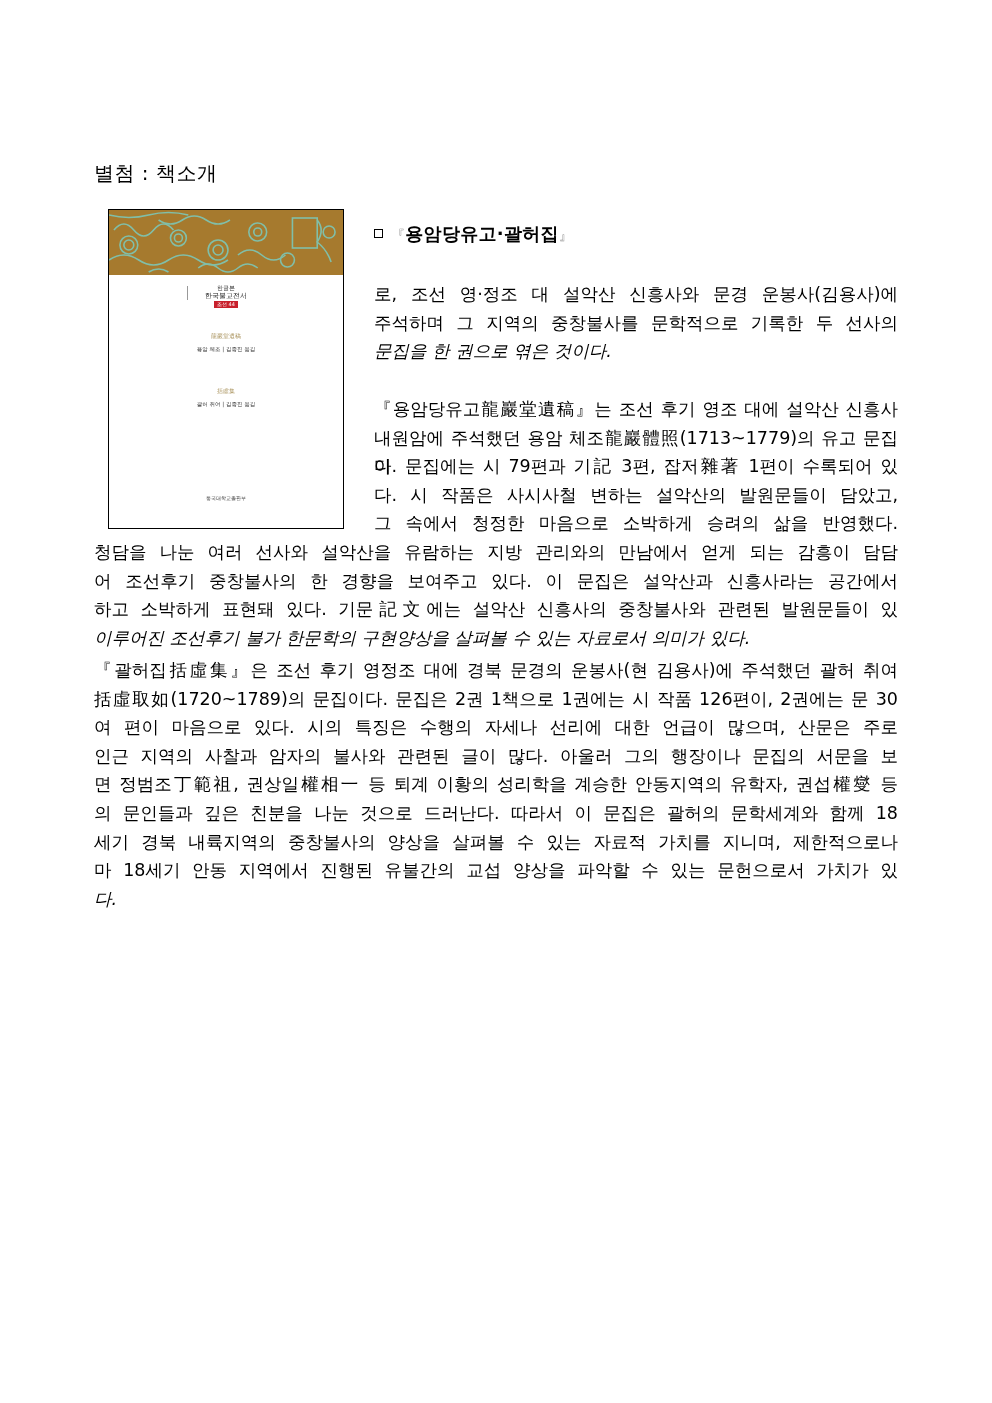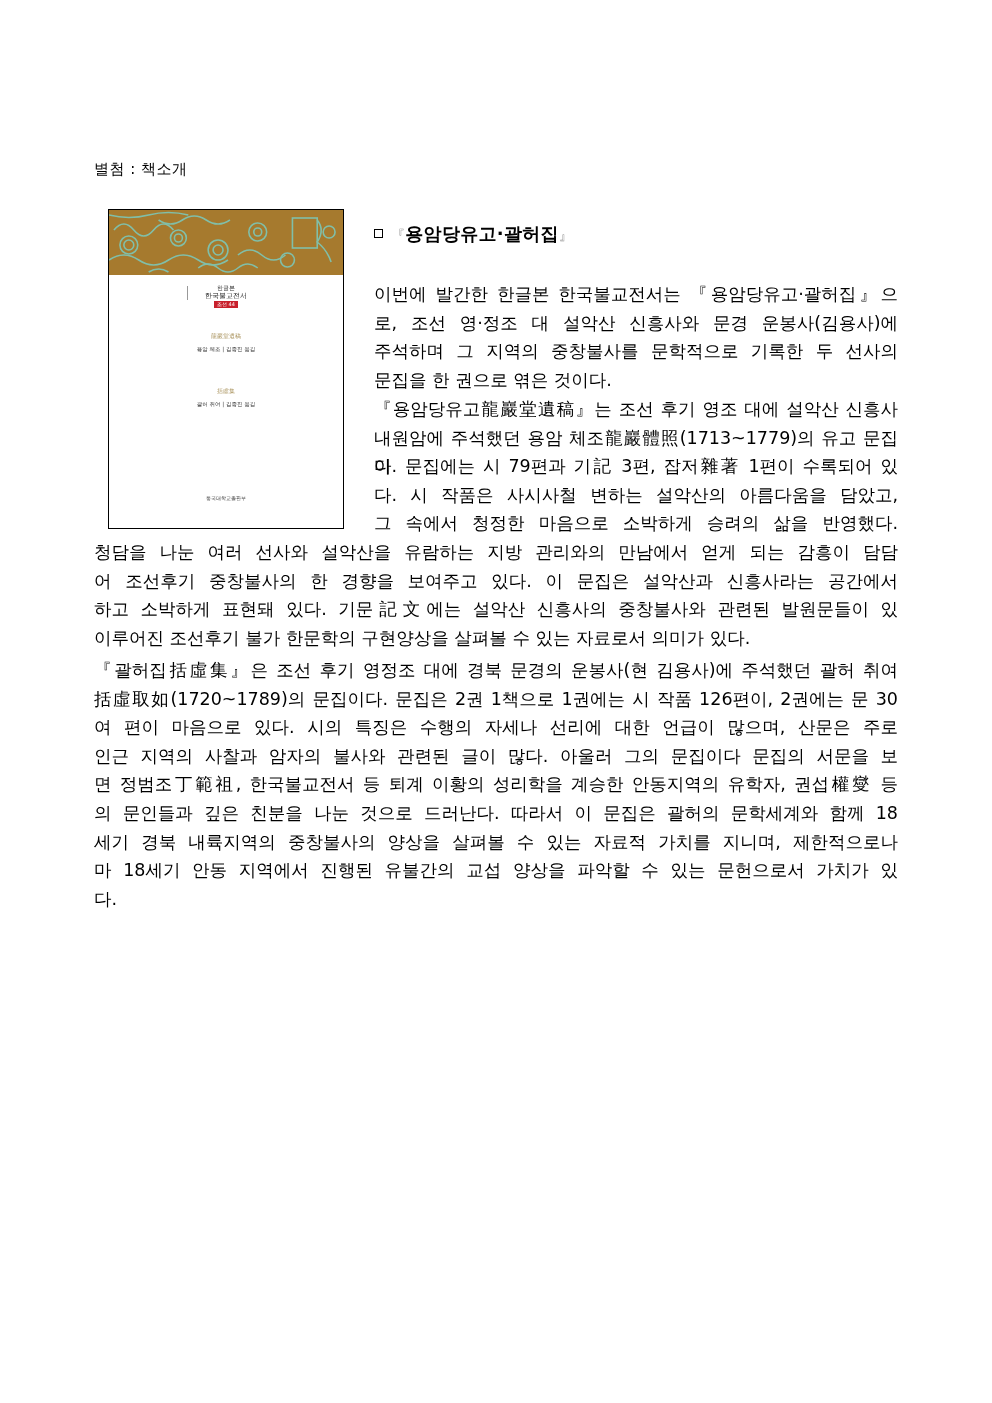--- a/index.html
+++ b/index.html
@@ -1,34 +1,34 @@
 <!DOCTYPE html>
 <html><head>
 <meta charset="utf-8">
 <style>
   html, body { margin:0; padding:0; background:#ffffff; }
   body { width:992px; height:1403px; position:relative; font-family:"DejaVu Sans", "Liberation Sans", sans-serif; color:#000; }
-  .attach { position:absolute; left:94px; top:160px; font-size:15px; letter-spacing:0.5px; }
+  .attach { position:absolute; left:94px; top:160px; font-size:20px; letter-spacing:0.5px; }
   .cover { position:absolute; left:108px; top:209px; width:236px; height:320px; border:1px solid #000; box-sizing:border-box; background:#fff; overflow:hidden; }
   .cover-art { position:absolute; left:0; top:0; width:100%; height:65px; background:#a67a2e; overflow:hidden; }
   .cover-art svg { width:100%; height:100%; display:block; }
   .cover-series { position:absolute; left:0; width:100%; top:74px; text-align:center; font-size:6px; color:#333; line-height:8px; }
   .cover-series .s2 { font-size:7px; color:#222; font-weight:normal; }
   .cover-badge { display:inline-block; background:#c8202c; color:#fff; font-size:5px; padding:0 3px; line-height:7px; }
   .cover-vline { position:absolute; left:78px; top:76px; width:1px; height:14px; background:#999; }
   .cover-t { position:absolute; left:0; width:100%; text-align:center; font-size:6px; line-height:8px; }
   .cover-t.title { color:#a8915a; }
   .cover-t.sub { color:#333; font-size:5.5px; }
   .cover-pub { position:absolute; left:0; width:100%; top:285px; text-align:center; font-size:5px; color:#333; }
   .heading { position:absolute; left:374px; top:222px; font-size:18px; font-weight:bold; letter-spacing:0.3px; }
   .heading .bullet { display:inline-block; width:9px; height:9px; border:1.5px solid #000; box-sizing:border-box; margin-right:8px; vertical-align:2px; }
   .heading .br { font-weight:normal; color:#888; font-size:14px; }
   .p { position:absolute; font-size:17.5px; line-height:28.6px; text-align:justify; text-align-last:justify; white-space:nowrap; }
   .line { display:block; height:28.6px; text-align:justify; text-align-last:justify; white-space:normal; }
-  .line.last { text-align-last:left; }
+  .line.last { text-align-last:left;font-style:italic; }
   .p1 { left:374px; top:280px; width:524px; }
   .p2 { left:374px; top:395px; width:524px; }
   .p3 { left:94px; top:538px; width:804px; }
   .p4 { left:94px; top:656px; width:804px; }
 </style>
 </head>
 <body>
 
 <div class="attach">별첨 : 책소개</div>
 
@@ -70,44 +70,43 @@
   <div class="cover-t title" style="top:177px">括虛集</div>
   <div class="cover-t sub" style="top:190px">괄허 취여 | 김종진 옮김</div>
   <div class="cover-pub">동국대학교출판부</div>
 </div>
 
 <div class="heading">
   <span class="bullet"></span><span class="br">『</span><span>용암당유고·괄허집</span><span class="br">』</span>
 </div>
 
 <div class="p p1">
-  <span class="line">이번에 발간한 한글본 한국불교전서는 『용암당유고·괄허집』으</span>
   <span class="line">로, 조선 영·정조 대 설악산 신흥사와 문경 운봉사(김용사)에</span>
   <span class="line">주석하며 그 지역의 중창불사를 문학적으로 기록한 두 선사의</span>
   <span class="line last">문집을 한 권으로 엮은 것이다.</span>
 </div>
 
 <div class="p p2">
   <span class="line">『용암당유고龍巖堂遺稿』는 조선 후기 영조 대에 설악산 신흥사</span>
   <span class="line">내원암에 주석했던 용암 체조龍巖體照(1713~1779)의 유고 문집이</span>
   <span class="line">다. 문집에는 시 79편과 기記 3편, 잡저雜著 1편이 수록되어 있</span>
-  <span class="line">다. 시 작품은 사시사철 변하는 설악산의 아름다움을 담았고,</span>
+  <span class="line">다. 시 작품은 사시사철 변하는 설악산의 발원문들이 담았고,</span>
   <span class="line">그 속에서 청정한 마음으로 소박하게 승려의 삶을 반영했다.</span>
 </div>
 
 <div class="p p3">
   <span class="line">청담을 나눈 여러 선사와 설악산을 유람하는 지방 관리와의 만남에서 얻게 되는 감흥이 담담</span>
   <span class="line">어 조선후기 중창불사의 한 경향을 보여주고 있다. 이 문집은 설악산과 신흥사라는 공간에서</span>
   <span class="line">하고 소박하게 표현돼 있다. 기문記文에는 설악산 신흥사의 중창불사와 관련된 발원문들이 있</span>
   <span class="line last">이루어진 조선후기 불가 한문학의 구현양상을 살펴볼 수 있는 자료로서 의미가 있다.</span>
 </div>
 
 <div class="p p4">
   <span class="line">『괄허집括虛集』은 조선 후기 영정조 대에 경북 문경의 운봉사(현 김용사)에 주석했던 괄허 취여</span>
   <span class="line">括虛取如(1720~1789)의 문집이다. 문집은 2권 1책으로 1권에는 시 작품 126편이, 2권에는 문 30</span>
   <span class="line">여 편이 마음으로 있다. 시의 특징은 수행의 자세나 선리에 대한 언급이 많으며, 산문은 주로</span>
-  <span class="line">인근 지역의 사찰과 암자의 불사와 관련된 글이 많다. 아울러 그의 문집이다 문집의 서문을 보</span>
-  <span class="line">면 정범조丁範祖, 한국불교전서 등 퇴계 이황의 성리학을 계승한 안동지역의 유학자, 권섭權燮 등</span>
+  <span class="line">인근 지역의 사찰과 암자의 불사와 관련된 글이 많다. 아울러 그의 행장이나 문집의 서문을 보</span>
+  <span class="line">면 정범조丁範祖, 권상일權相一 등 퇴계 이황의 성리학을 계승한 안동지역의 유학자, 권섭權燮 등</span>
   <span class="line">의 문인들과 깊은 친분을 나눈 것으로 드러난다. 따라서 이 문집은 괄허의 문학세계와 함께 18</span>
   <span class="line">세기 경북 내륙지역의 중창불사의 양상을 살펴볼 수 있는 자료적 가치를 지니며, 제한적으로나</span>
   <span class="line">마 18세기 안동 지역에서 진행된 유불간의 교섭 양상을 파악할 수 있는 문헌으로서 가치가 있</span>
   <span class="line last">다.</span>
 </div>
 
 </body></html>

